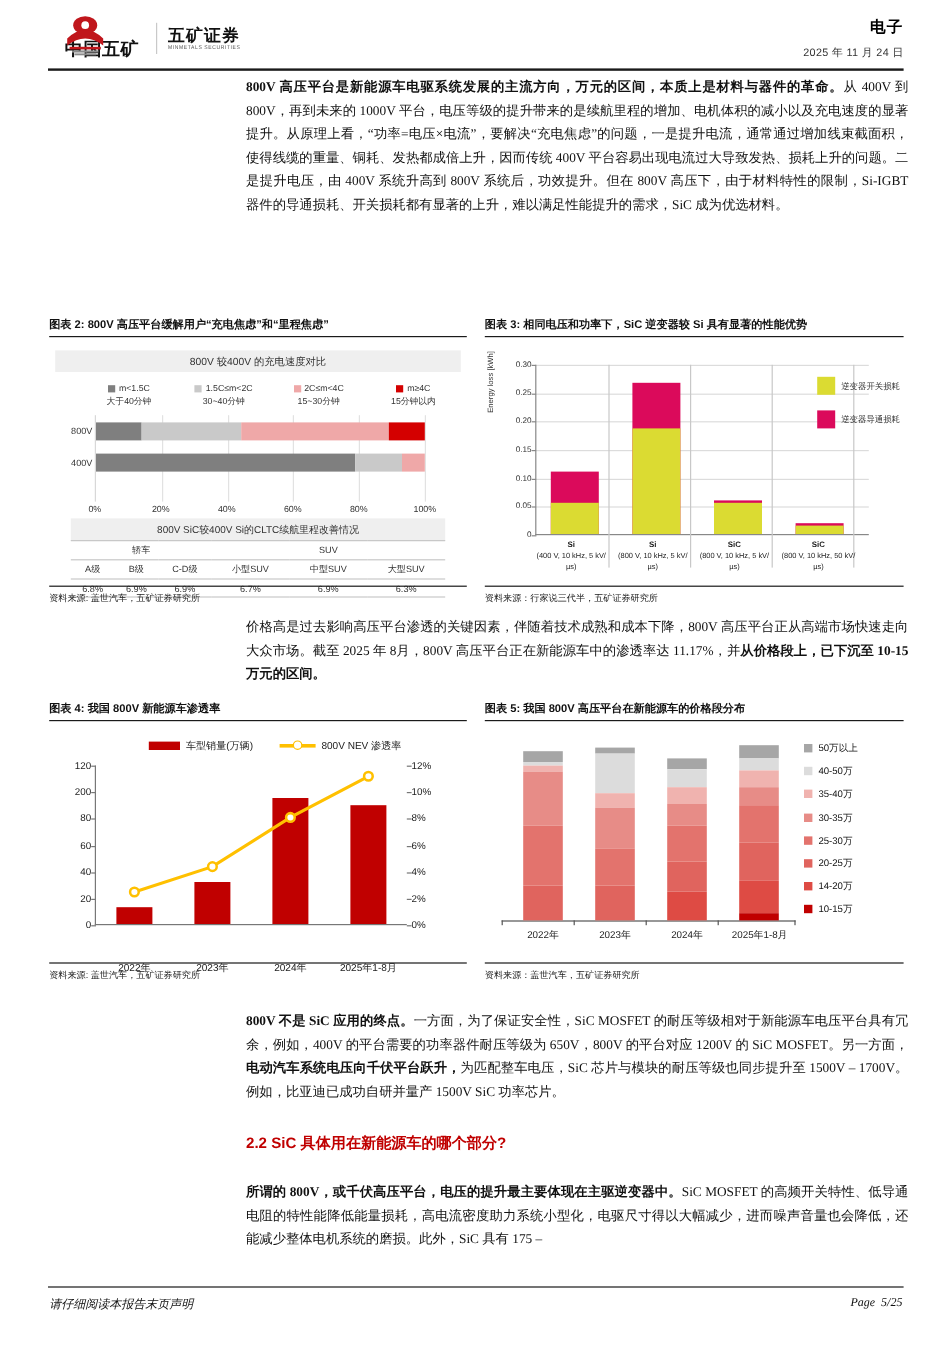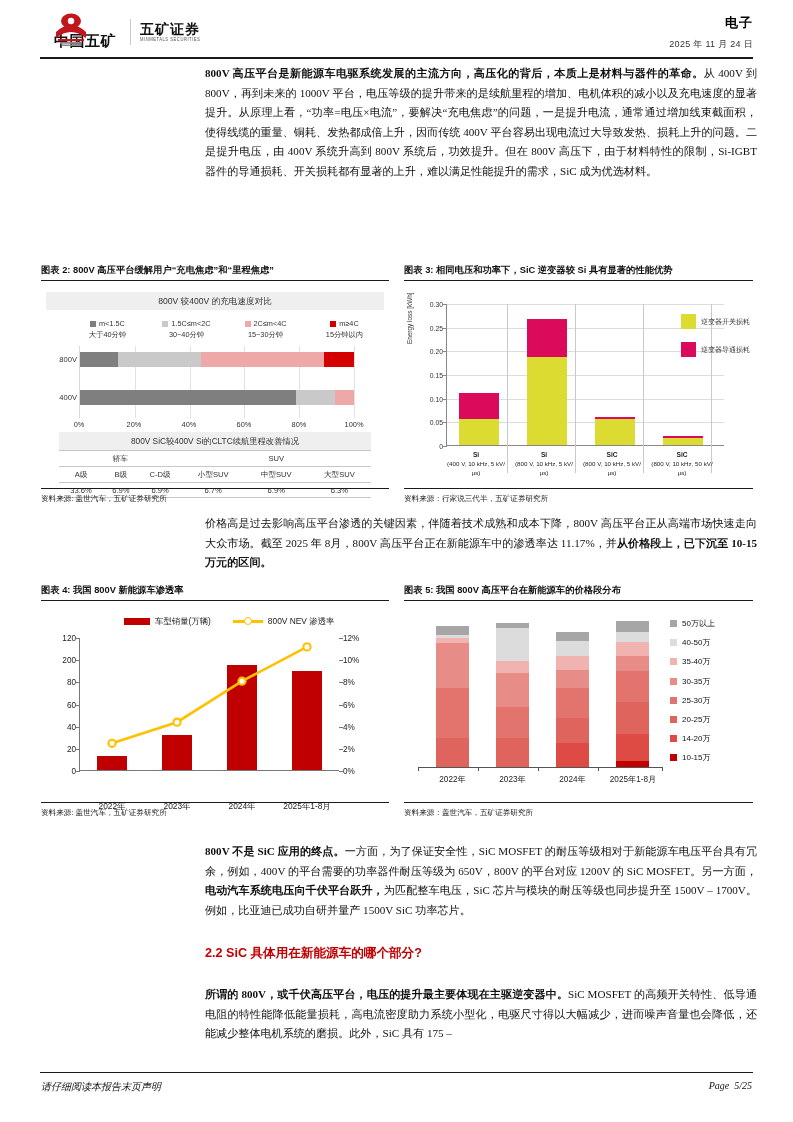--- a/index.html
+++ b/index.html
@@ -437,21 +437,21 @@
       </div>
     </div>
     <div class="hdr-right">
       <div class="hdr-title">电子</div>
       <div class="hdr-date">2025 年 11 月 24 日</div>
     </div>
     <div class="hdr-rule"></div>
   </div>
 
   <div class="para" style="top:64px;">
-    <span class="bd">800V 高压平台是新能源车电驱系统发展的主流方向，高压化的背后，本质上是材料与器件的革命。</span><span>从 400V 到 800V，再到未来的 1000V 平台，电压等级的提升带来的是续航里程的增加、电机体积的减小以及充电速度的显著提升。从原理上看，“功率=电压×电流”，要解决“充电焦虑”的问题，一是提升电流，通常通过增加线束截面积，使得线缆的重量、铜耗、发热都成倍上升，因而传统 400V 平台容易出现电流过大导致发热、损耗上升的问题。二是提升电压，由 400V 系统升高到 800V 系统后，功效提升。但在 800V 高压下，由于材料特性的限制，Si-IGBT 器件的导通损耗、开关损耗都有显著的上升，难以满足性能提升的需求，SiC 成为优选材料。</span>
+    <span class="bd">800V 高压平台是新能源车电驱系统发展的主流方向，万元的区间，本质上是材料与器件的革命。</span><span>从 400V 到 800V，再到未来的 1000V 平台，电压等级的提升带来的是续航里程的增加、电机体积的减小以及充电速度的显著提升。从原理上看，“功率=电压×电流”，要解决“充电焦虑”的问题，一是提升电流，通常通过增加线束截面积，使得线缆的重量、铜耗、发热都成倍上升，因而传统 400V 平台容易出现电流过大导致发热、损耗上升的问题。二是提升电压，由 400V 系统升高到 800V 系统后，功效提升。但在 800V 高压下，由于材料特性的限制，Si-IGBT 器件的导通损耗、开关损耗都有显著的上升，难以满足性能提升的需求，SiC 成为优选材料。</span>
   </div>
 
   <div class="cap" style="left:41px; top:264px;">图表 2: 800V 高压平台缓解用户“充电焦虑”和“里程焦虑”</div>
   <div class="cap-rule" style="left:41px; top:280px; width:348px;"></div>
   <div class="cap" style="left:404px; top:264px;">图表 3: 相同电压和功率下，SiC 逆变器较 Si 具有显著的性能优势</div>
   <div class="cap-rule" style="left:404px; top:280px; width:349px;"></div>
 
   <div class="c2">
     <div class="c2-title">800V 较400V 的充电速度对比</div>
     <div class="c2-legend">
@@ -480,21 +480,21 @@
       <div class="c2-grid" style="left:80%"></div>
       <div class="c2-grid" style="left:100%"></div>
 
       <div class="c2-row" style="top:6px;">
         <div class="c2-rlab">800V</div>
         <div style="width:14%;background:#7F7F7F"></div>
         <div style="width:30%;background:#C9C9C9"></div>
         <div style="width:45%;background:#EFA8A8"></div>
         <div style="width:11%;background:#D40000"></div>
       </div>
-      <div class="c2-row" style="top:44px;">
+      <div class="c2-row" style="top:32px;">
         <div class="c2-rlab">400V</div>
         <div style="width:79%;background:#7F7F7F"></div>
         <div style="width:14%;background:#C9C9C9"></div>
         <div style="width:7%;background:#EFA8A8"></div>
       </div>
     </div>
 
     <div class="c2-axis">
       <span style="left:0%">0%</span>
       <span style="left:20%">20%</span>
@@ -515,21 +515,21 @@
       </tr>
       <tr class="brd-b">
         <th>A级</th>
         <th>B级</th>
         <th>C-D级</th>
         <th>小型SUV</th>
         <th>中型SUV</th>
         <th>大型SUV</th>
       </tr>
       <tr class="brd-b">
-        <td>33.6%</td>
+        <td>6.8%</td>
         <td>6.9%</td>
         <td>6.9%</td>
         <td>6.7%</td>
         <td>6.9%</td>
         <td>6.3%</td>
       </tr>
     </tbody>
       </table>
   </div>
 

